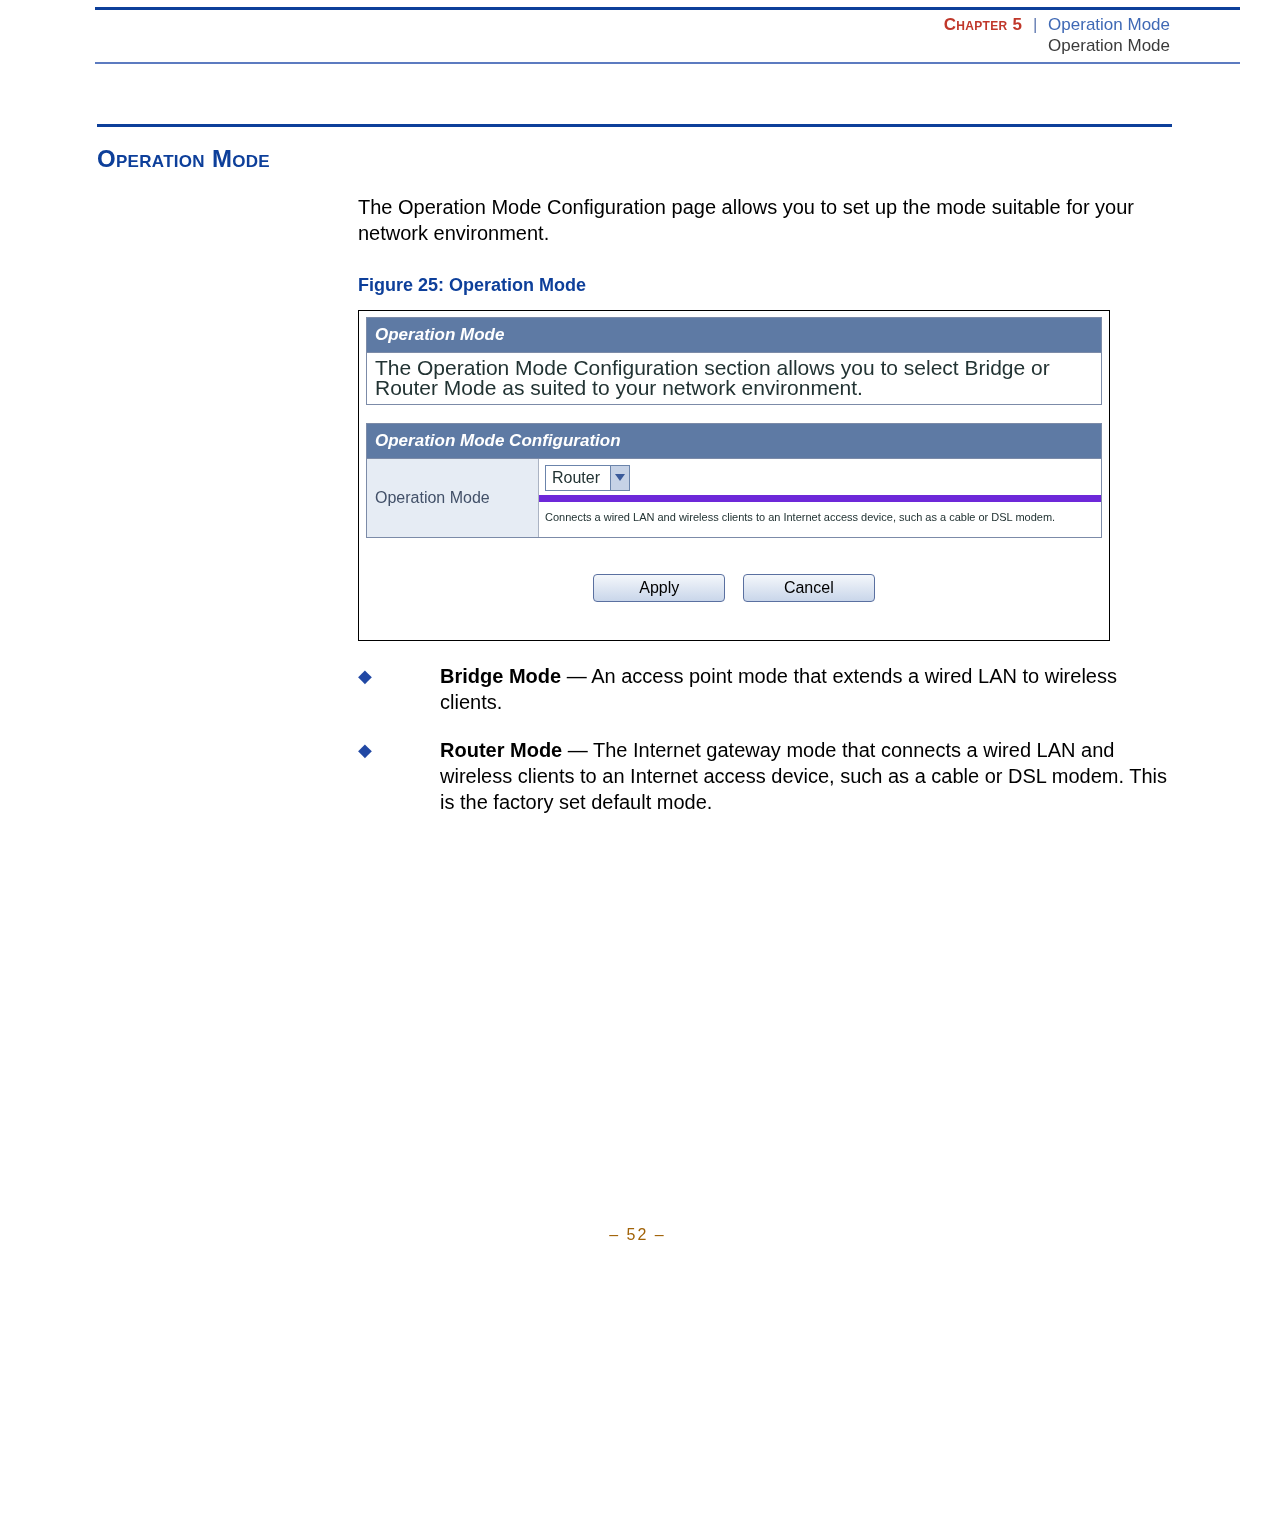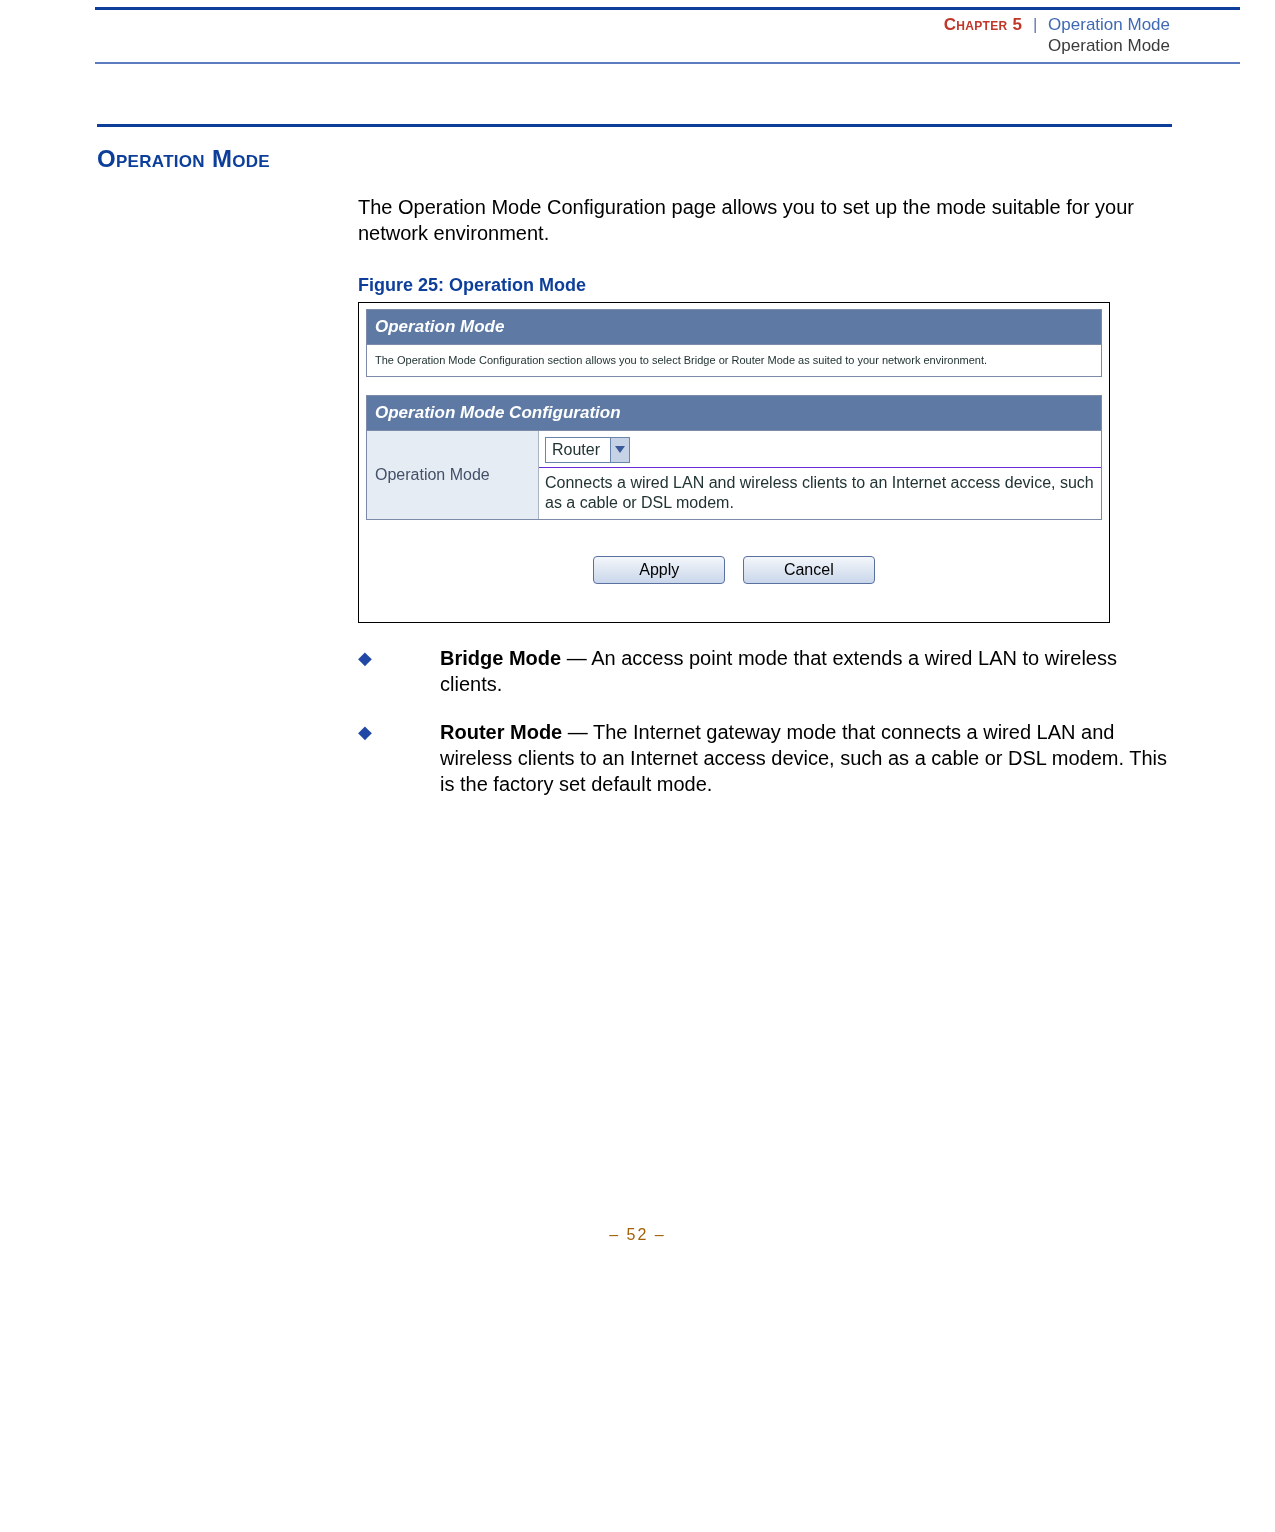--- a/index.html
+++ b/index.html
@@ -87,21 +87,21 @@
     font-size: 20px;
     line-height: 26px;
   }
   .intro {
     margin-bottom: 26px;
   }
   .fig-caption {
     color: #0d3f9a;
     font-weight: bold;
     font-size: 18px;
-    margin-bottom: 4px;
+    margin-bottom: 12px;
   }
 
   
   .screenshot {
     border: 1.5px solid #000;
     background: #fff;
     padding: 6px 7px 22px 7px;
     width: 752px;
     box-sizing: border-box;
   }
@@ -114,21 +114,21 @@
   .panel-head {
     background: #5e7aa4;
     color: #fff;
     font-weight: bold;
     font-style: italic;
     font-size: 17px;
     padding: 4px 8px;
     border-bottom: 1px solid #7c8ba8;
   }
   .panel-body {
-    font-size: 11px;
+    font-size: 21px;
     padding: 5px 8px 6px 8px;
     line-height: 20px;
   }
 
   .cfg-row { display: flex; }
   .cfg-label {
     width: 155px;
     flex: 0 0 155px;
     border-right: 1px solid #aab3c3;
     padding: 26px 8px;
@@ -137,26 +137,26 @@
     font-size: 16px;
     display: flex;
     align-items: center;
   }
   .cfg-right {
     flex: 1;
     display: flex;
     flex-direction: column;
   }
   .cfg-select-cell {
-    border-bottom: 1px solid #6d28d9;
+    border-bottom: 7px solid #6d28d9;
     padding: 4px 6px;
   }
   .cfg-desc-cell {
     padding: 5px 6px 6px 6px;
-    font-size: 16px;
+    font-size: 11px;
     line-height: 20px;
   }
 
   .sel {
     display: inline-flex;
     align-items: center;
     border: 1px solid #6b84ab;
     background: #fff;
     font-size: 16px;
     height: 24px;

